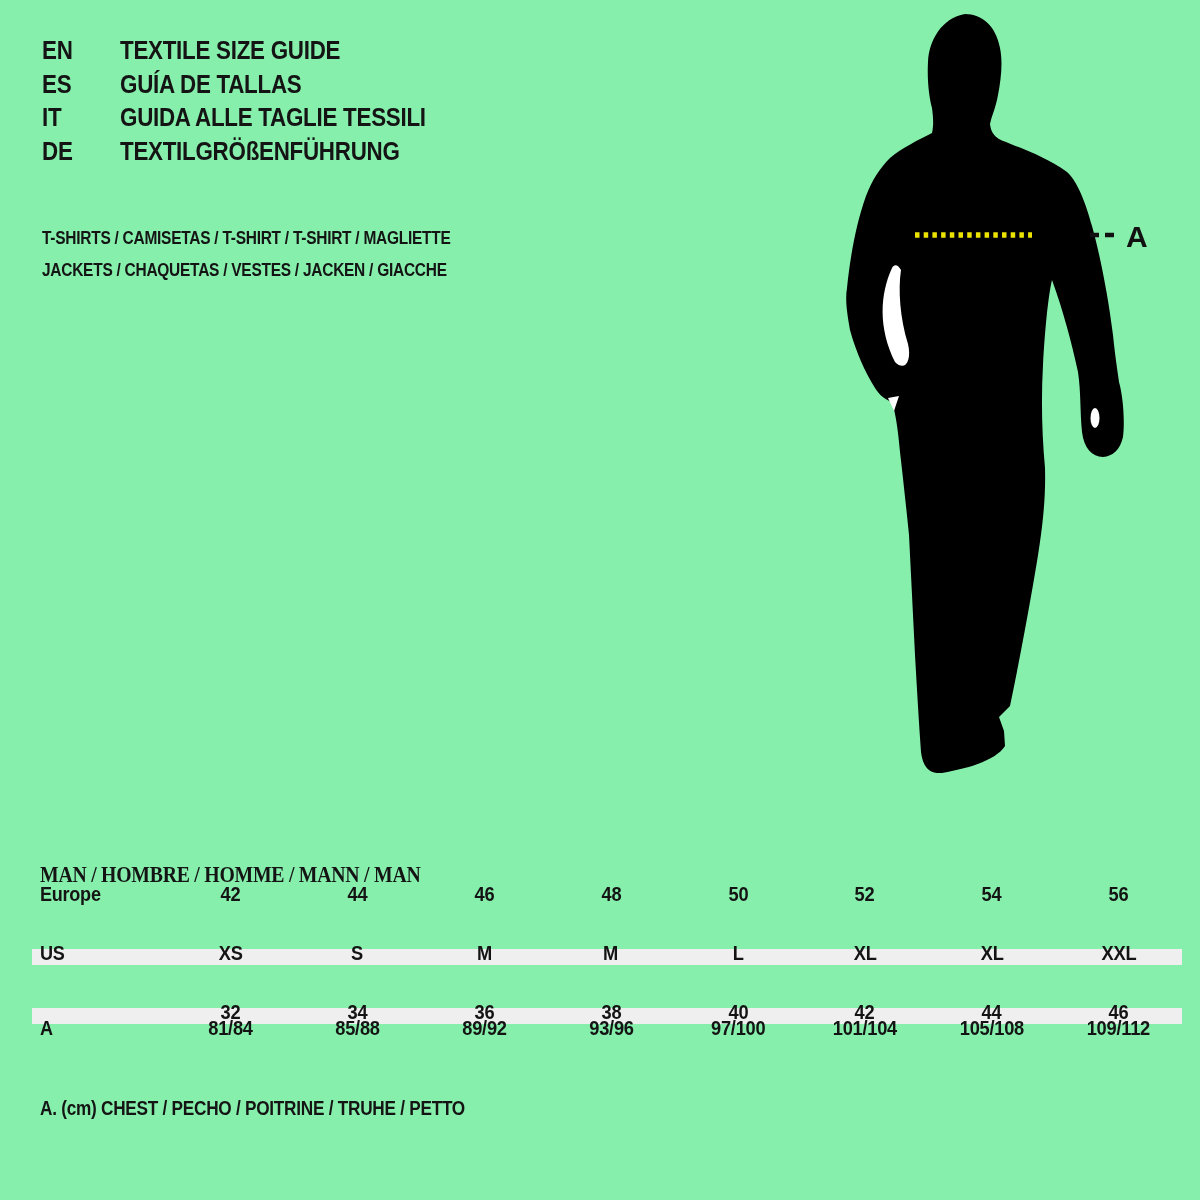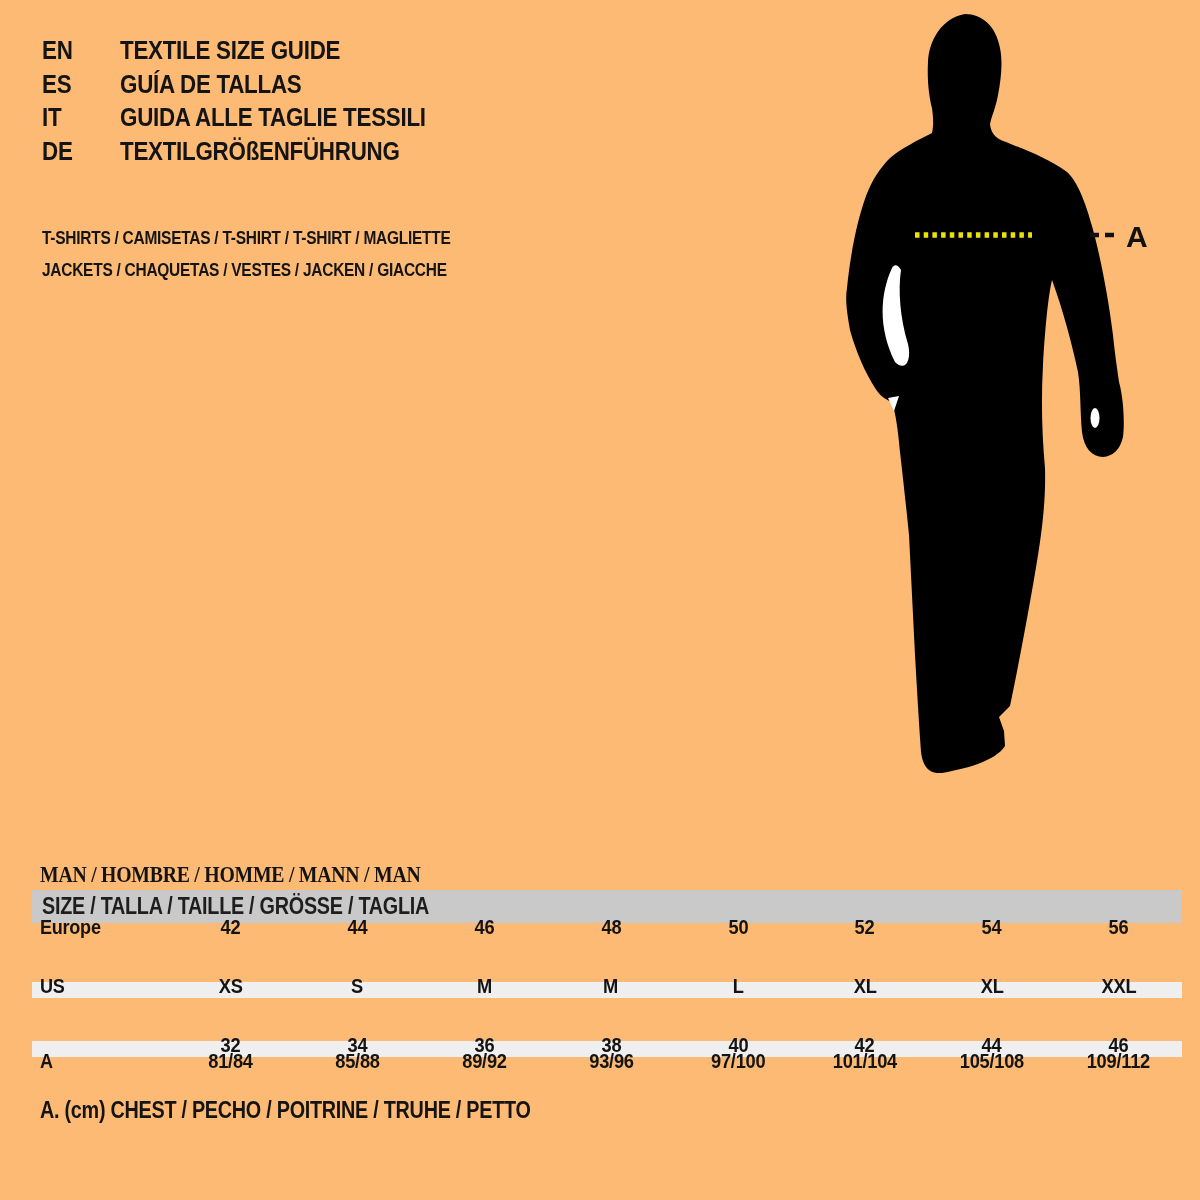--- a/index.html
+++ b/index.html
@@ -2,21 +2,21 @@
 <html><head>
 <meta charset="utf-8">
 <style>
   html,body{margin:0;padding:0;background:#fff;}
   body{
     width:1200px;height:1200px;
     font-family:"Liberation Sans", sans-serif;
     color:#141414;
     -webkit-font-smoothing:antialiased;
   }
-  .canvas{position:relative;width:1200px;height:1200px;background:#fdba74;overflow:hidden;}
+  .canvas{position:relative;width:1200px;height:1200px;background:#86efac;overflow:hidden;}
 
   
   .cond{display:inline-block;transform:scaleX(0.86);transform-origin:0 50%;white-space:nowrap;letter-spacing:-0.3px;}
   .cond-c{display:inline-block;transform:scaleX(0.87);transform-origin:50% 50%;white-space:nowrap;letter-spacing:-0.3px;}
 
   
   .lang-block{position:absolute;left:42px;top:34px;}
   .lang-row{display:flex;height:33.5px;align-items:center;font-weight:700;font-size:26px;}
   .lang-row .code{width:78px;flex:0 0 78px;}
 
@@ -32,21 +32,21 @@
 
   
   .size-table{position:absolute;left:32px;top:890px;width:1150px;font-weight:700;}
   .thead{height:33px;background:#c9c9c9;display:flex;align-items:center;padding-left:10px;box-sizing:border-box;font-size:23px;color:#1e1e1e;}
   .trow{display:flex;height:16px;align-items:flex-end;font-size:21px;}
   .trow.shaded{background:#efefef;margin-top:43px;}
   .tlabel{flex:0 0 135px;width:135px;padding-left:8px;box-sizing:border-box;text-align:left;}
   .tcell{flex:1;text-align:center;}
 
   
-  .footnote{position:absolute;left:40px;top:1097px;font-size:23px;font-weight:700;}
+  .footnote{position:absolute;left:40px;top:1097px;font-size:20px;font-weight:700;}
 </style>
 </head>
 <body>
 
 <div class="canvas">
 
   <section class="lang-block">
     <div class="lang-row">
       <span class="code"><span class="cond">EN</span></span>
       <span class="cond">TEXTILE SIZE GUIDE</span>
@@ -125,23 +125,20 @@
       <line x1="95" y1="235" x2="212" y2="235" stroke="#ece300" stroke-width="5.5" stroke-dasharray="4.5 4.2"></line>
 
       <line x1="270" y1="235" x2="299" y2="235" stroke="#111111" stroke-width="4.5" stroke-dasharray="9 6"></line>
       <text x="306" y="247" font-size="30" font-weight="bold" fill="#111111" font-family="Liberation Sans, sans-serif">A</text>
     </svg>
   </div>
 
   <h2 class="section-title"><span class="cond">MAN / HOMBRE / HOMME / MANN / MAN</span></h2>
 
   <div class="size-table">
-    <div class="thead">
-      <span class="cond">SIZE / TALLA / TAILLE / GRÖSSE / TAGLIA</span>
-    </div>
 
     <div class="trow">
       <span class="tlabel"><span class="cond">Europe</span></span>
       <span class="tcell"><span class="cond-c">42</span></span>
       <span class="tcell"><span class="cond-c">44</span></span>
       <span class="tcell"><span class="cond-c">46</span></span>
       <span class="tcell"><span class="cond-c">48</span></span>
       <span class="tcell"><span class="cond-c">50</span></span>
       <span class="tcell"><span class="cond-c">52</span></span>
       <span class="tcell"><span class="cond-c">54</span></span>

